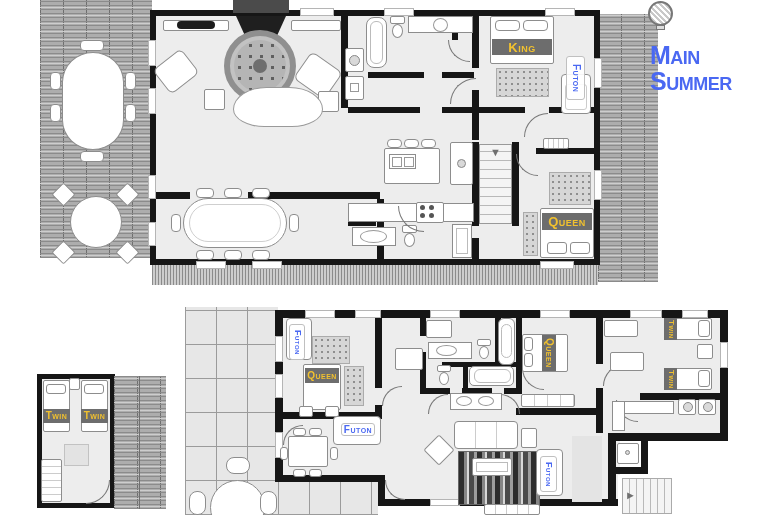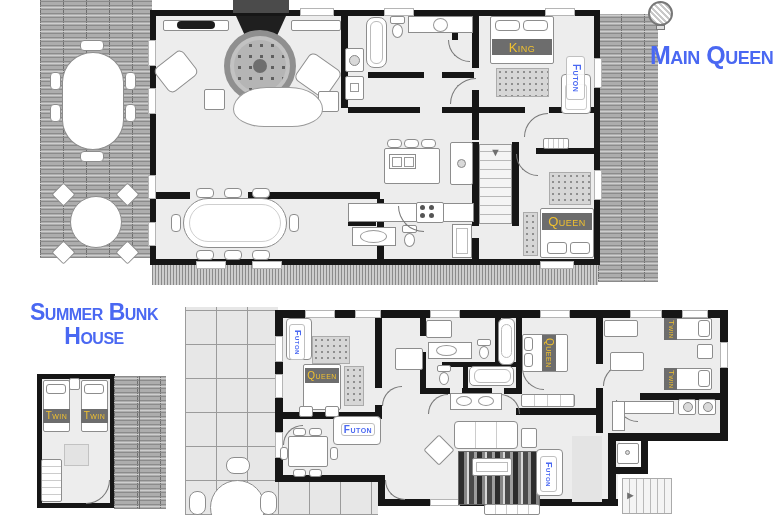--- a/index.html
+++ b/index.html
@@ -21,21 +21,21 @@
     repeating-linear-gradient(0deg,#9b9b9b 0 1px,transparent 1px 34px),
     repeating-linear-gradient(90deg,#9b9b9b 0 1px,transparent 1px 31px)}
   .rug-dot{position:absolute;background-color:#d6d6d6;border:1px solid #ababab;
     background-image:radial-gradient(#8e8e8e 1px,transparent 1.4px);background-size:6px 6px}
   .rug-stripe{position:absolute;border:1px solid #666;background:repeating-linear-gradient(90deg,
     #2c2c2c 0 5px,#858585 5px 8px,#d8d8d8 8px 10px,#4a4a4a 10px 15px,#9d9d9d 15px 18px)}
   .stair{position:absolute;border:1px solid #999;background:repeating-linear-gradient(0deg,#f4f4f4 0 8px,#b9b9b9 8px 9px)}
   .stair-x{position:absolute;border:1px solid #aaa;background:repeating-linear-gradient(90deg,#f4f4f4 0 6px,#b9b9b9 6px 7px)}
   .arc{position:absolute;border:0 solid #777}
   .banner{position:absolute;background:var(--bed_banner_gray,#6d6d6d);color:var(--bed_label_yellow,#f1c12f);
-    font-variant:small-caps;font-weight:normal;display:flex;align-items:center;justify-content:center;
+    font-variant:small-caps;font-weight:bold;display:flex;align-items:center;justify-content:center;
     letter-spacing:.5px;line-height:1;overflow:hidden}
   .banner.vert{writing-mode:vertical-rl}
   .pill{position:absolute;color:var(--futon_label_blue,#4a68f2);background:rgba(255,255,255,.9);
     border:1px solid #c0c0c0;border-radius:3px;font-variant:small-caps;font-weight:bold;
     display:flex;align-items:center;justify-content:center;letter-spacing:.5px;line-height:1;overflow:hidden}
   .pill.vert{writing-mode:vertical-rl}
   .title{position:absolute;color:var(--title_blue,#4a68f2);font-variant:small-caps;font-weight:bold;
     letter-spacing:-.5px;line-height:1.05}
   .arrow{position:absolute;color:#6f6f6f;line-height:1;font-size:11px}
   .knob{position:absolute;border:1px solid #888;border-radius:50%;background:#d9d9d9}
@@ -186,21 +186,21 @@
     <div class="rug-dot" style="left:549px;top:172px;width:42px;height:33px"></div>
     <div class="rug-dot" style="left:523px;top:212px;width:15px;height:44px"></div>
     <div class="furn" style="left:540px;top:208px;width:54px;height:50px"></div>
     <div class="banner" style="left:542px;top:213px;width:50px;height:17px;font-size:13px">Queen</div>
     <div class="furn" style="left:547px;top:242px;width:20px;height:12px;border-radius:3px"></div>
     <div class="furn" style="left:570px;top:242px;width:20px;height:12px;border-radius:3px"></div>
 
     <div class="abs" style="left:648px;top:1px;width:25px;height:25px;border:2px solid #777;border-radius:50%;background:repeating-linear-gradient(45deg,#c9c9c9 0 2px,#fff 2px 4px)"></div>
     <div class="abs" style="left:656px;top:25px;width:9px;height:5px;background:#ddd;border:1px solid #777"></div>
 
-    <div class="title" style="left:650px;top:42px;width:130px;font-size:25px">Main Queen</div>
+    <div class="title" style="left:650px;top:42px;width:130px;font-size:25px">Main Summer</div>
   </div>
 
   <div class="abs" style="inset:0">
 
     <div class="tiles" style="left:185px;top:307px;width:93px;height:208px"></div>
     <div class="tiles" style="left:185px;top:482px;width:193px;height:33px"></div>
     <div class="furn" style="left:210px;top:480px;width:55px;height:55px;border-radius:50%"></div>
     <div class="furn" style="left:226px;top:457px;width:24px;height:17px;border-radius:8px"></div>
     <div class="furn" style="left:189px;top:491px;width:17px;height:24px;border-radius:8px"></div>
     <div class="furn" style="left:260px;top:491px;width:17px;height:24px;border-radius:8px"></div>
@@ -333,24 +333,20 @@
       <div class="abs" style="inset:3px;border:1px solid #bbb"></div>
     </div>
     <div class="furn" style="left:536px;top:449px;width:27px;height:47px;border-radius:4px"></div>
     <div class="pill vert" style="left:540px;top:456px;width:17px;height:36px;font-size:9px">Futon</div>
     <div class="abs" style="left:572px;top:436px;width:30px;height:66px;background:#e4e4e4"></div>
     <div class="furn" style="left:484px;top:504px;width:56px;height:11px;background:repeating-linear-gradient(90deg,#fff 0 10px,#ccc 10px 11px)"></div>
 
   </div>
 
   <div class="abs" style="inset:0">
-    <div class="title" style="left:18px;top:300px;width:152px;font-size:23px;text-align:center">
-      <div>Summer Bunk</div>
-      <div>House</div>
-    </div>
 
     <div class="floor" style="left:37px;top:374px;width:78px;height:134px;border:5px solid var(--wall_black,#161616)"></div>
 
     <div class="furn" style="left:43px;top:380px;width:27px;height:52px"></div>
     <div class="furn" style="left:46px;top:384px;width:20px;height:10px;border-radius:3px"></div>
     <div class="banner" style="left:43px;top:409px;width:27px;height:14px;font-size:10px">Twin</div>
 
     <div class="furn" style="left:81px;top:380px;width:27px;height:52px"></div>
     <div class="furn" style="left:84px;top:384px;width:20px;height:10px;border-radius:3px"></div>
     <div class="banner" style="left:81px;top:409px;width:27px;height:14px;font-size:10px">Twin</div>

